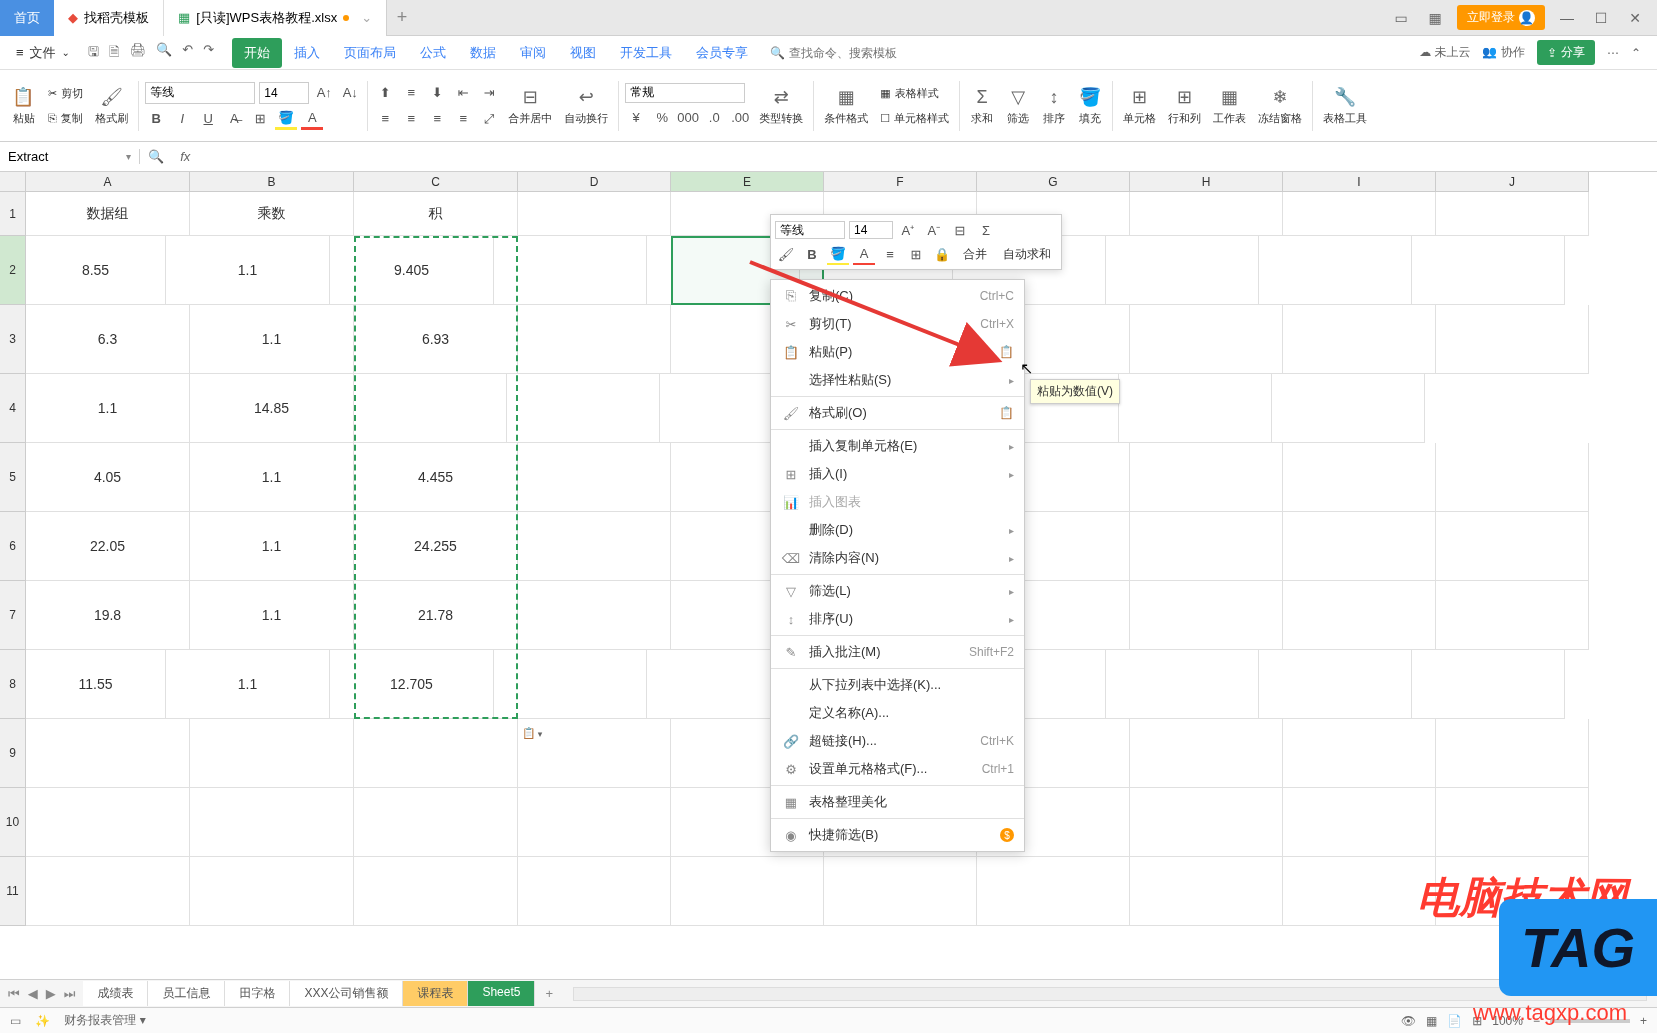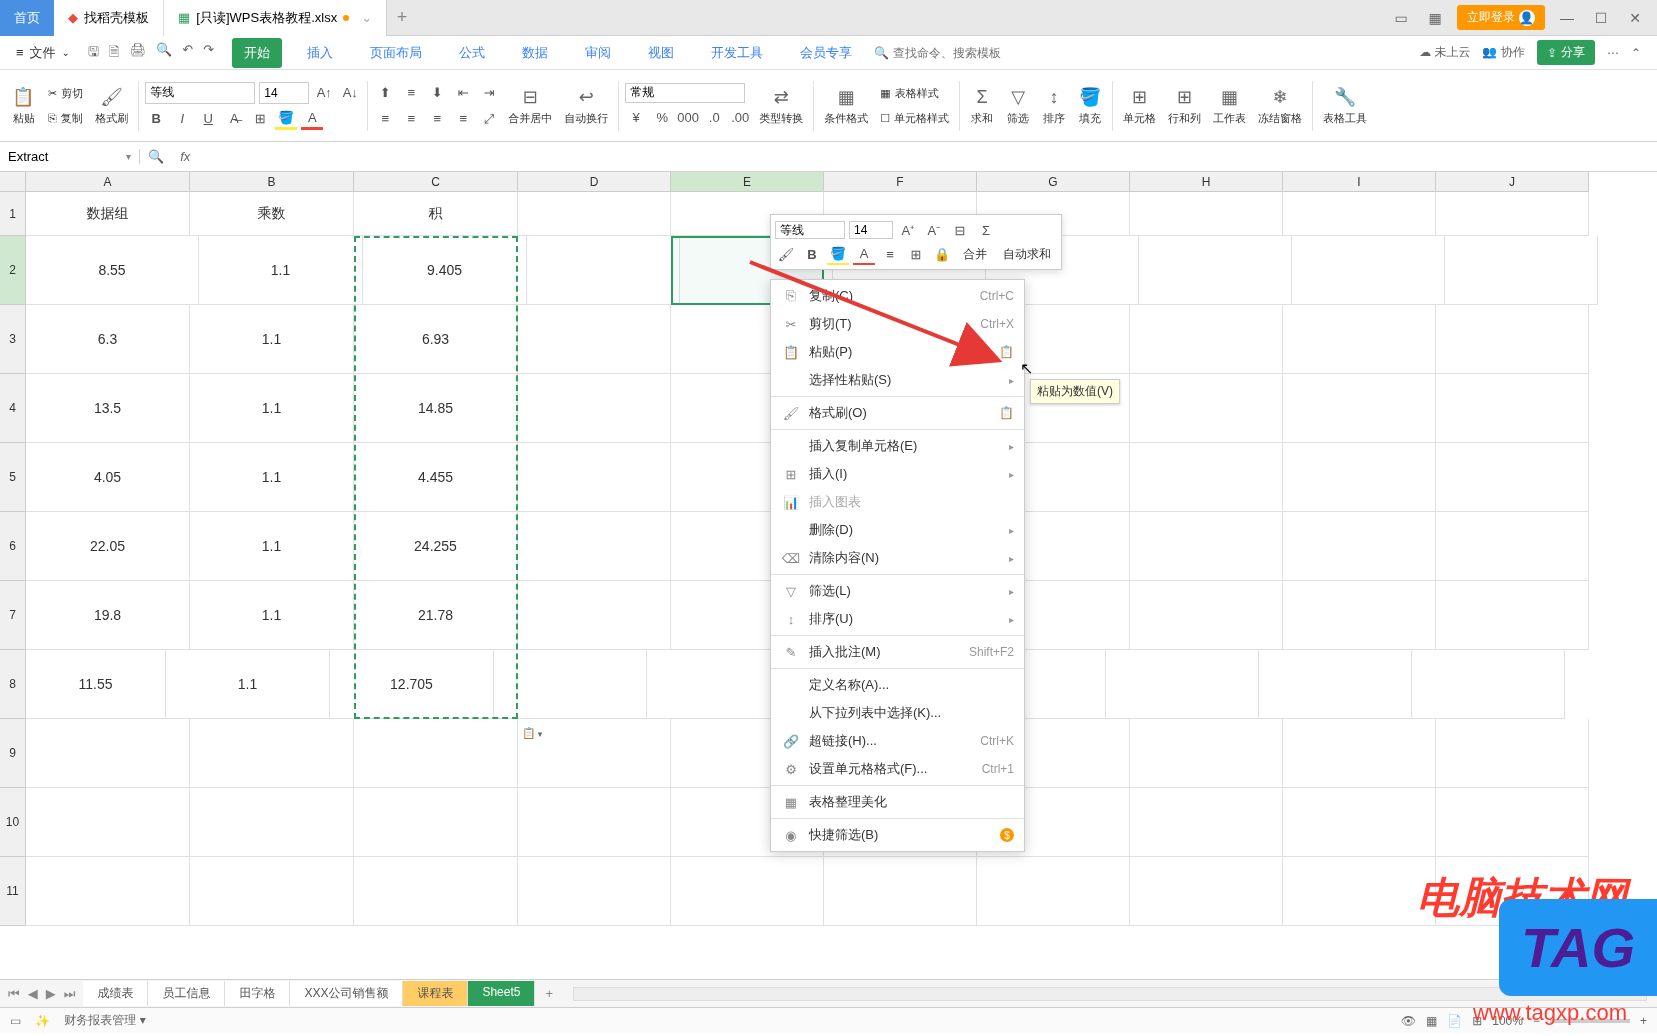--- a/index.html
+++ b/index.html
@@ -14,21 +14,21 @@
 .tab-add { width: 30px; text-align: center; color: #888; font-size: 18px; cursor: pointer; }
 .tab-right { margin-left: auto; display: flex; align-items: center; gap: 10px; padding-right: 10px; }
 .login-btn { background: #ff9800; color: #fff; padding: 4px 10px; border-radius: 3px; display: flex; align-items: center; gap: 4px; font-size: 12px; }
 .win-btn { width: 24px; height: 24px; display: flex; align-items: center; justify-content: center; color: #666; cursor: pointer; font-size: 14px; }
 
 
 .menu-bar { height: 34px; display: flex; align-items: center; padding: 0 8px; gap: 2px; border-bottom: 1px solid #e0e0e0; }
 .menu-file { display: flex; align-items: center; gap: 6px; padding: 0 8px; color: #333; }
 .menu-icons { display: flex; gap: 10px; padding: 0 8px; color: #666; }
 .menu-icon { cursor: pointer; }
-.menu-tabs { display: flex; gap: 13px; margin-left: 8px; }
+.menu-tabs { display: flex; gap: 0; margin-left: 8px; }
 .menu-tab { padding: 6px 12px; font-size: 13px; color: #3b82f6; cursor: pointer; }
 .menu-tab.active { background: #2e9e5b; color: #fff; border-radius: 3px; }
 .search-box { margin-left: 8px; display: flex; align-items: center; gap: 4px; color: #999; font-size: 12px; }
 .search-input { border: none; outline: none; font-size: 12px; width: 120px; color: #999; }
 .menu-right { margin-left: auto; display: flex; align-items: center; gap: 12px; padding-right: 8px; color: #666; font-size: 12px; }
 .share-btn { background: #2e9e5b; color: #fff; padding: 4px 10px; border-radius: 3px; display: flex; align-items: center; gap: 4px; }
 
 
 .ribbon { height: 72px; border-bottom: 1px solid #d0d0d0; display: flex; align-items: center; padding: 0 8px; gap: 4px; }
 .ribbon-sep { width: 1px; height: 50px; background: #e0e0e0; margin: 0 2px; }
@@ -95,21 +95,21 @@
 .sheet-tab.hl { background: #ffcc66; }
 .sheet-add { padding: 4px 10px; color: #888; cursor: pointer; }
 .scroll-track { flex: 1; margin: 0 10px; height: 14px; background: #eee; position: relative; border: 1px solid #ddd; }
 
 
 .status-bar { height: 26px; border-top: 1px solid #d0d0d0; display: flex; align-items: center; padding: 0 10px; gap: 14px; font-size: 12px; color: #666; background: #fafafa; }
 .status-right { margin-left: auto; display: flex; align-items: center; gap: 10px; }
 
 
 .watermark1 { position: absolute; right: 30px; bottom: 110px; font-size: 42px; font-weight: bold; color: #ff3b30; font-style: italic; pointer-events: none; }
-.watermark-tag { position: absolute; right: 0; bottom: 40px; background: #2196f3; color: #4c1d95; font-size: 56px; font-weight: bold; padding: 16px 22px; border-radius: 12px 0 0 12px; pointer-events: none; font-style: italic; }
+.watermark-tag { position: absolute; right: 0; bottom: 40px; background: #2196f3; color: #0f172a; font-size: 56px; font-weight: bold; padding: 16px 22px; border-radius: 12px 0 0 12px; pointer-events: none; font-style: italic; }
 .watermark2 { position: absolute; right: 30px; bottom: 10px; font-size: 22px; color: #ff3b30; pointer-events: none; }
 </style>
 </head>
 <body>
 
 <div class="tab-bar">
   <div class="tab home">
       <span>首页</span>
     </div>
   <div class="tab" style="background:#fff;border-right:1px solid #ddd;">
@@ -357,21 +357,21 @@
         <div class="cell" style="width: 164px; height: 44px;">积</div>
         <div class="cell" style="width: 153px; height: 44px;"></div>
         <div class="cell" style="width: 153px; height: 44px;"></div>
         <div class="cell" style="width: 153px; height: 44px;"></div>
         <div class="cell" style="width: 153px; height: 44px;"></div>
         <div class="cell" style="width: 153px; height: 44px;"></div>
         <div class="cell" style="width: 153px; height: 44px;"></div>
         <div class="cell" style="width: 153px; height: 44px;"></div>
       </div>
       <div class="grid-row">
-        <div class="cell" style="width: 173px; height: 69px;">8.55</div>
+        <div class="cell" style="width: 140px; height: 69px;">8.55</div>
         <div class="cell" style="width: 164px; height: 69px;">1.1</div>
         <div class="cell" style="width: 164px; height: 69px;">9.405</div>
         <div class="cell" style="width: 153px; height: 69px;"></div>
         <div class="cell" style="width: 153px; height: 69px;"></div>
         <div class="cell" style="width: 153px; height: 69px;"></div>
         <div class="cell" style="width: 153px; height: 69px;"></div>
         <div class="cell" style="width: 153px; height: 69px;"></div>
         <div class="cell" style="width: 153px; height: 69px;"></div>
         <div class="cell" style="width: 153px; height: 69px;"></div>
       </div>
@@ -381,21 +381,20 @@
         <div class="cell" style="width: 164px; height: 69px;">6.93</div>
         <div class="cell" style="width: 153px; height: 69px;"></div>
         <div class="cell" style="width: 153px; height: 69px;"></div>
         <div class="cell" style="width: 153px; height: 69px;"></div>
         <div class="cell" style="width: 153px; height: 69px;"></div>
         <div class="cell" style="width: 153px; height: 69px;"></div>
         <div class="cell" style="width: 153px; height: 69px;"></div>
         <div class="cell" style="width: 153px; height: 69px;"></div>
       </div>
       <div class="grid-row">
-        <div class="cell" style="width: 164px; height: 69px;">13.5</div>
         <div class="cell" style="width: 164px; height: 69px;">1.1</div>
         <div class="cell" style="width: 164px; height: 69px;">14.85</div>
         <div class="cell" style="width: 153px; height: 69px;"></div>
         <div class="cell" style="width: 153px; height: 69px;"></div>
         <div class="cell" style="width: 153px; height: 69px;"></div>
         <div class="cell" style="width: 153px; height: 69px;"></div>
         <div class="cell" style="width: 153px; height: 69px;"></div>
         <div class="cell" style="width: 153px; height: 69px;"></div>
         <div class="cell" style="width: 153px; height: 69px;"></div>
       </div>
@@ -583,25 +582,25 @@
       </div>
       <div class="ctx-sep"></div>
       <div class="ctx-item">
         <span class="ctx-icon">✎</span>
         <span class="ctx-label">插入批注(M)</span>
         <span class="ctx-shortcut">Shift+F2</span>
       </div>
       <div class="ctx-sep"></div>
       <div class="ctx-item">
         <span class="ctx-icon"></span>
+        <span class="ctx-label">从下拉列表中选择(K)...</span>
+      </div>
+      <div class="ctx-item">
+        <span class="ctx-icon"></span>
         <span class="ctx-label">定义名称(A)...</span>
-      </div>
-      <div class="ctx-item">
-        <span class="ctx-icon"></span>
-        <span class="ctx-label">从下拉列表中选择(K)...</span>
       </div>
       <div class="ctx-item">
         <span class="ctx-icon">🔗</span>
         <span class="ctx-label">超链接(H)...</span>
         <span class="ctx-shortcut">Ctrl+K</span>
       </div>
       <div class="ctx-item">
         <span class="ctx-icon">⚙</span>
         <span class="ctx-label">设置单元格格式(F)...</span>
         <span class="ctx-shortcut">Ctrl+1</span>

